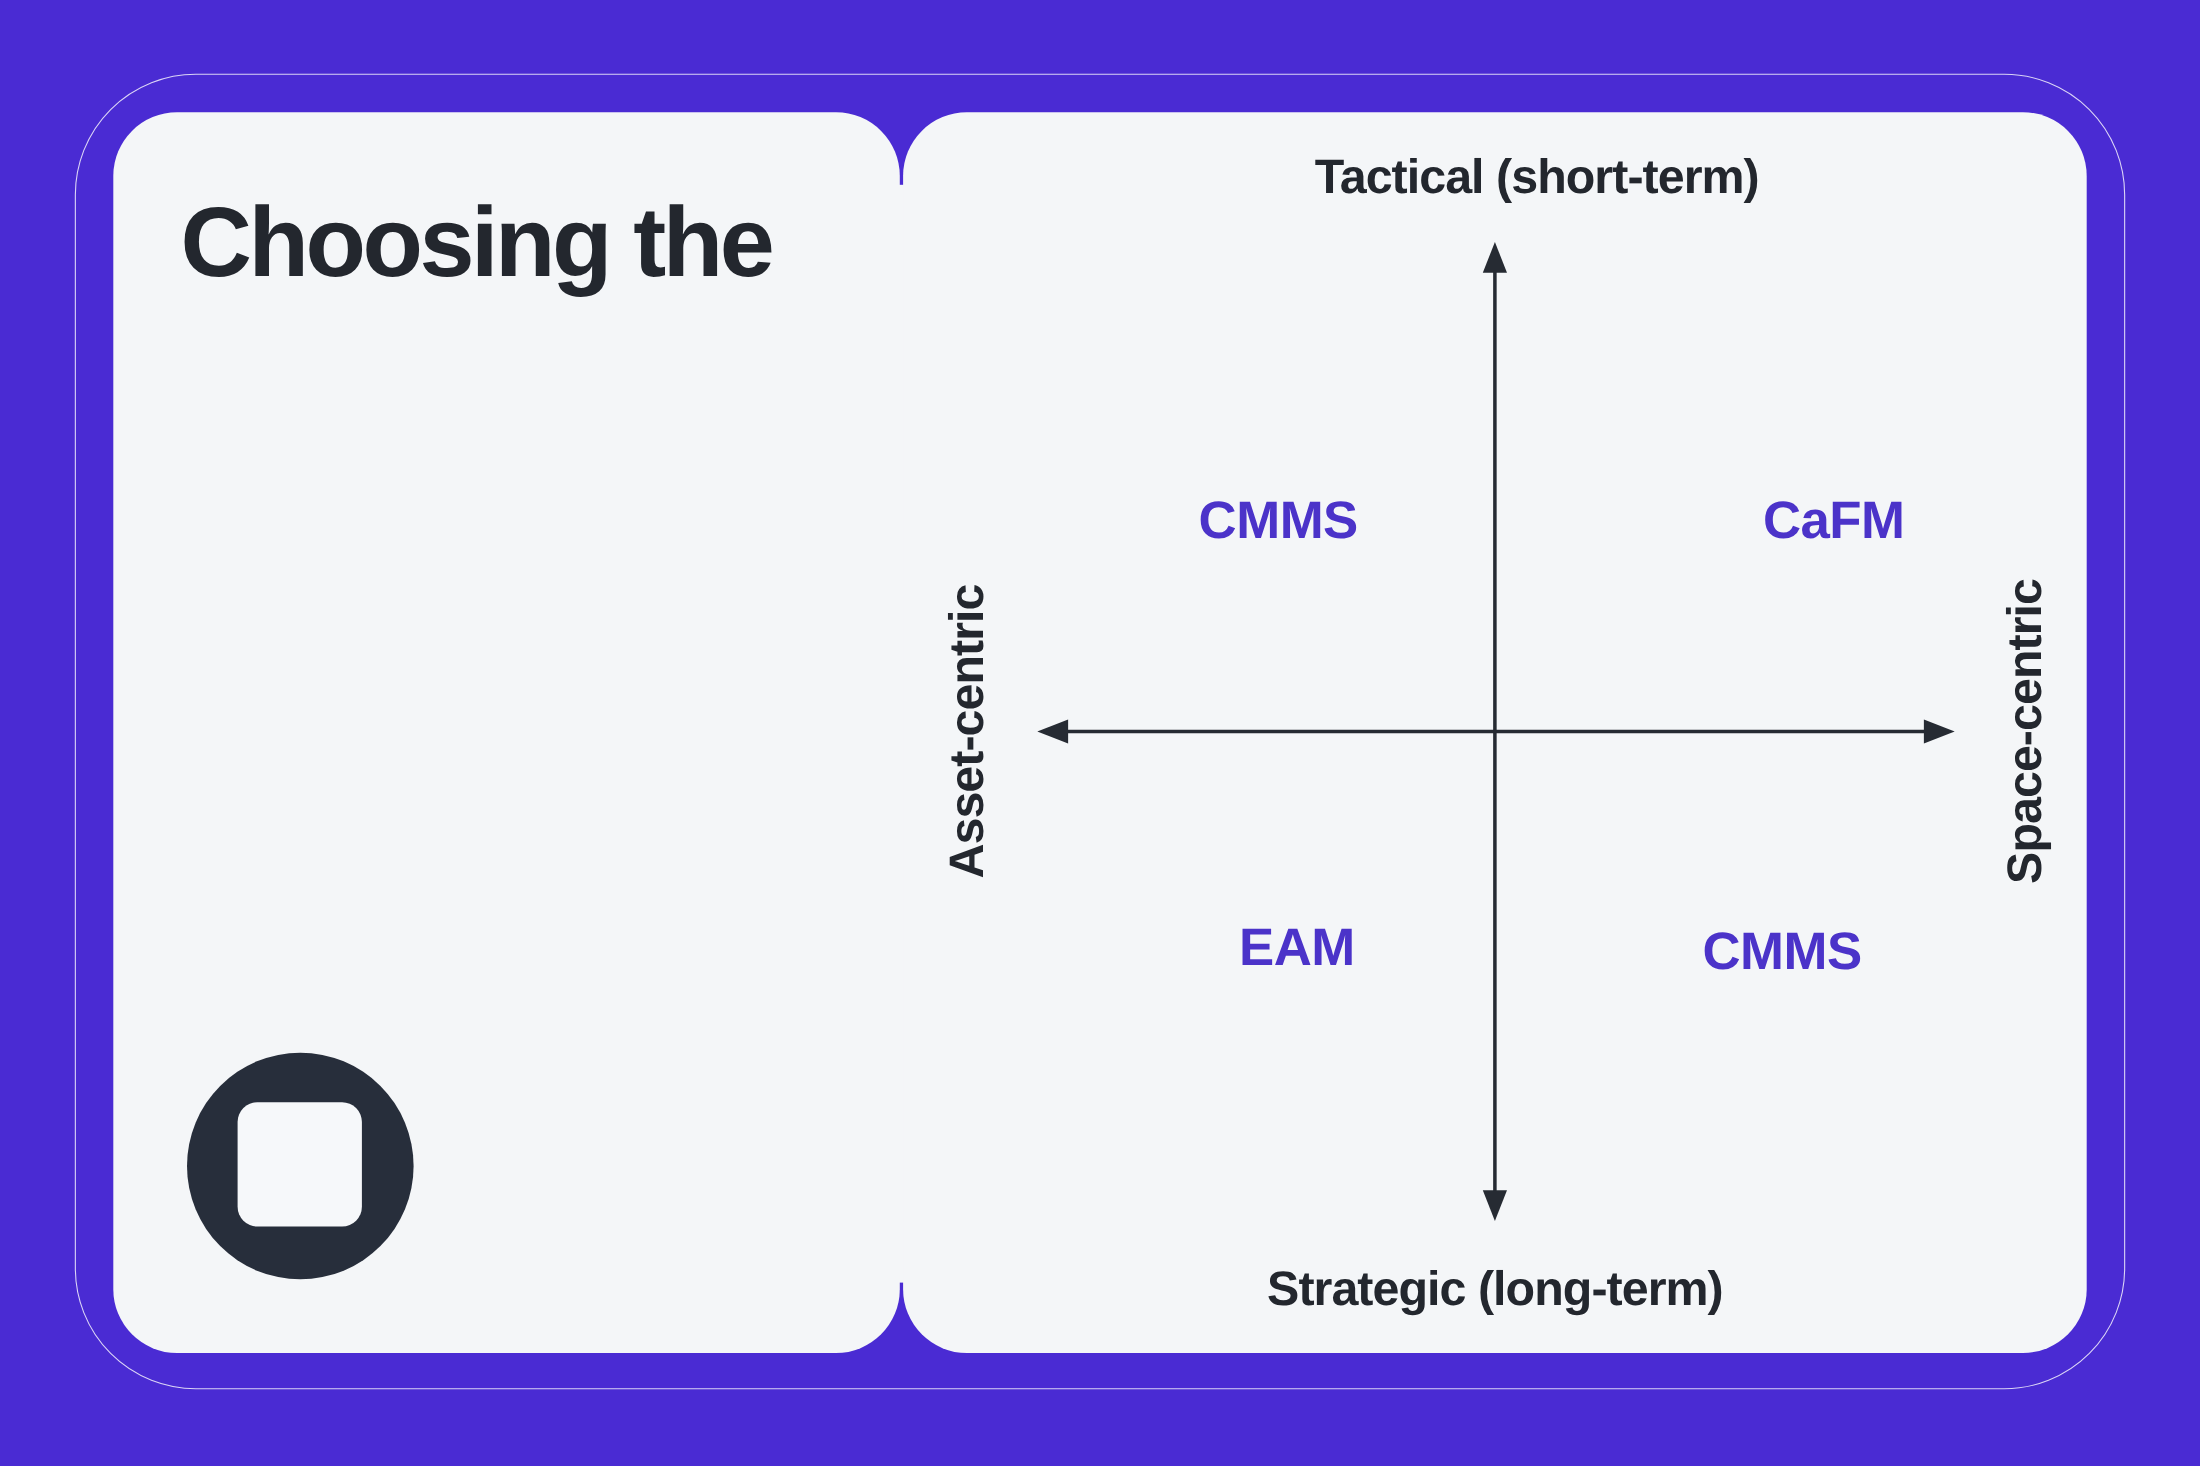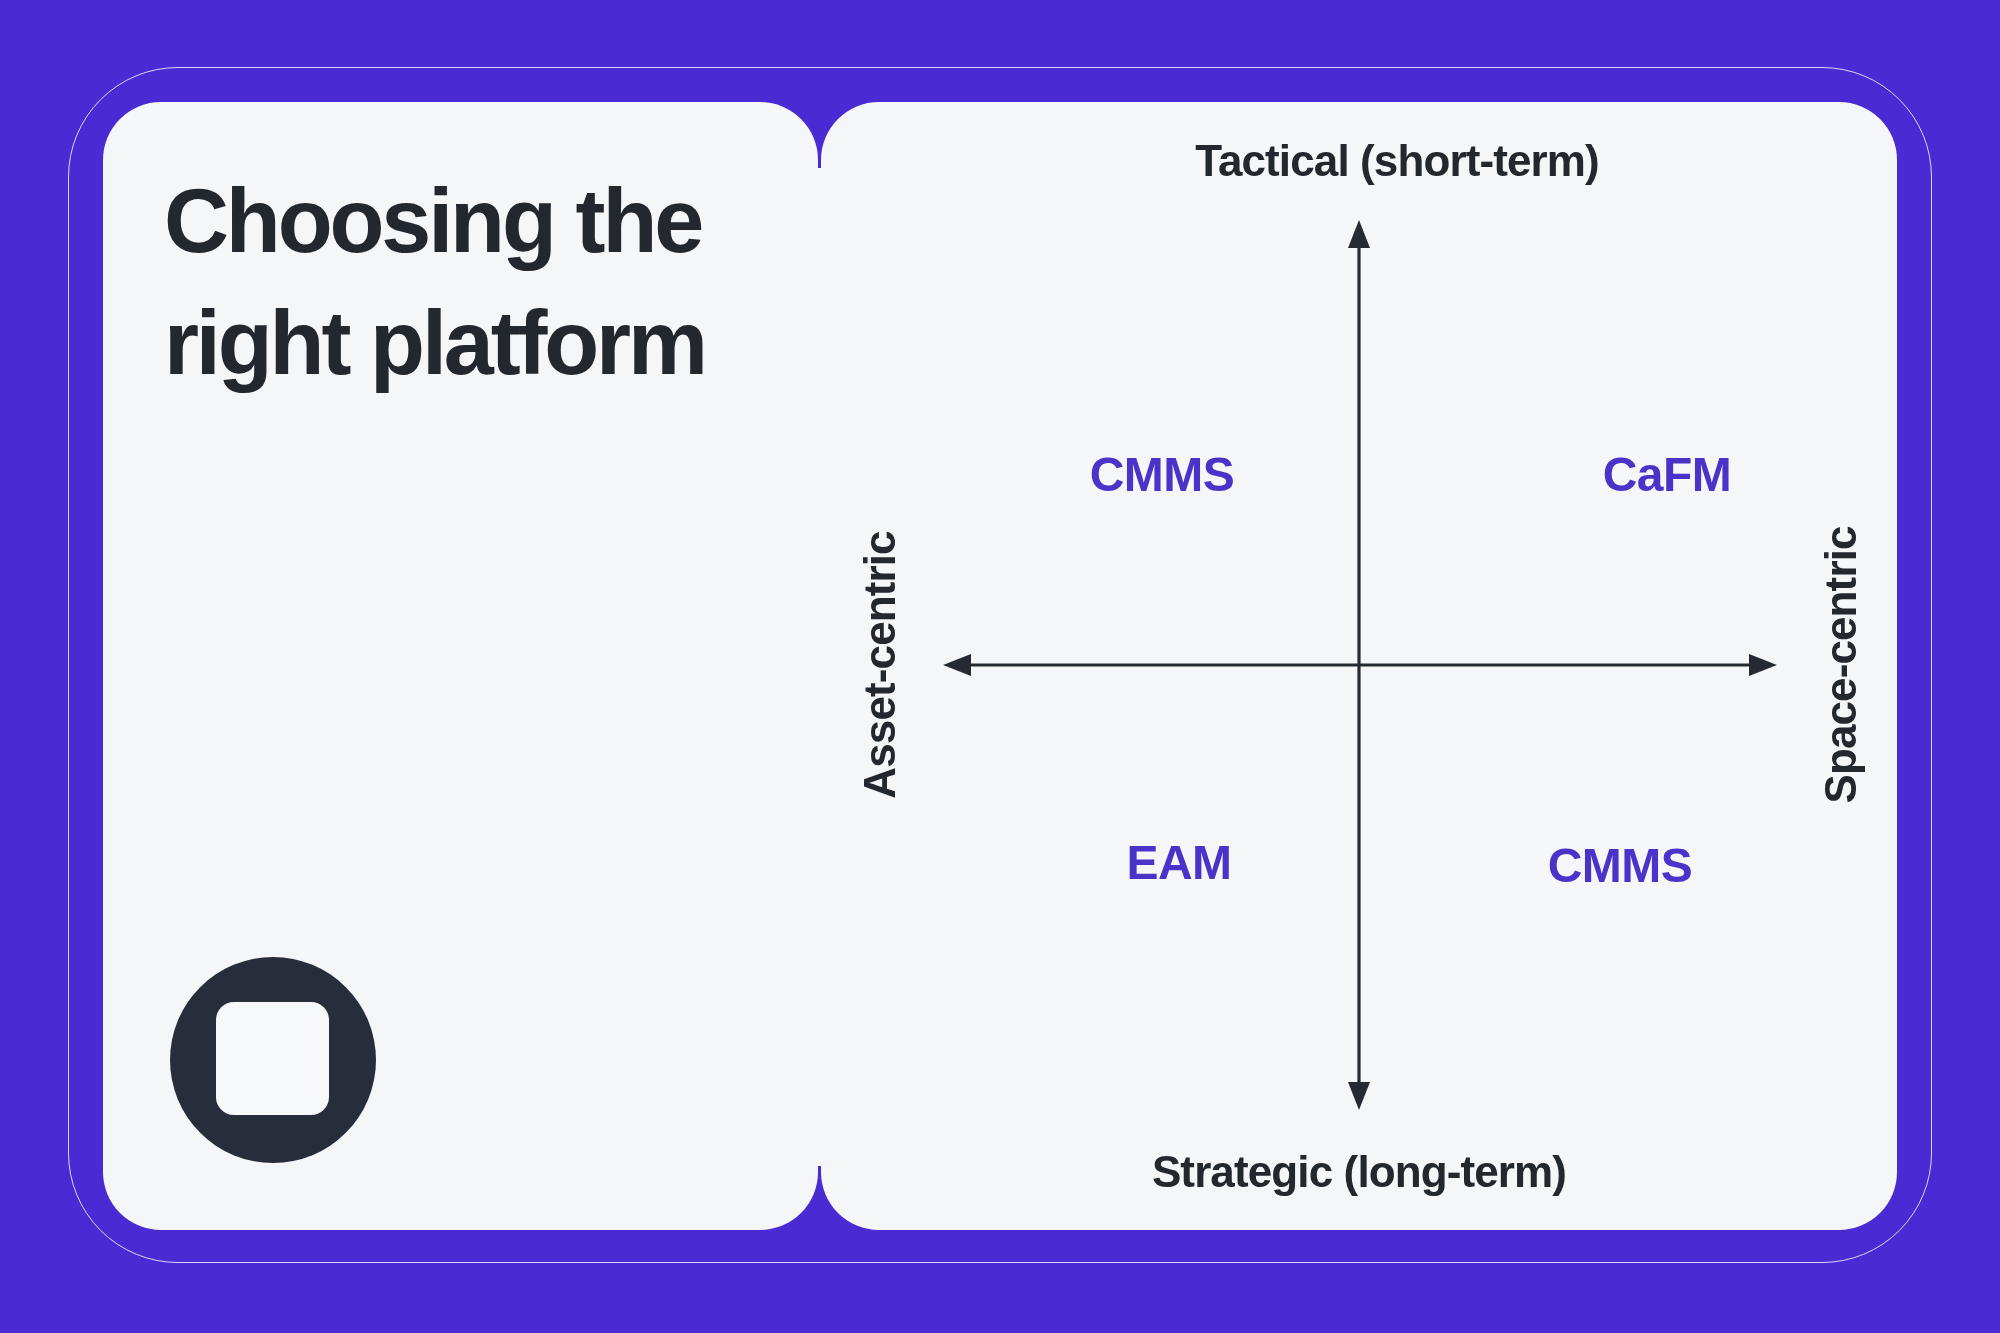--- a/index.html
+++ b/index.html
@@ -82,21 +82,20 @@
 <body>
 
 <div class="canvas">
 
   <div class="outline"></div>
   <div class="gap-backing"></div>
 
   <section class="card card-left">
     <h1 class="title">
         <span>Choosing the</span>
-        <span>right platform</span>
       </h1>
     <div class="logo">
       <div class="logo-square"></div>
     </div>
   </section>
 
   <section class="card card-right">
 
     <svg class="axes" viewBox="0 0 1076 1128" aria-hidden="true">
       <g stroke="var(--axis-color)" fill="var(--axis-color)">

